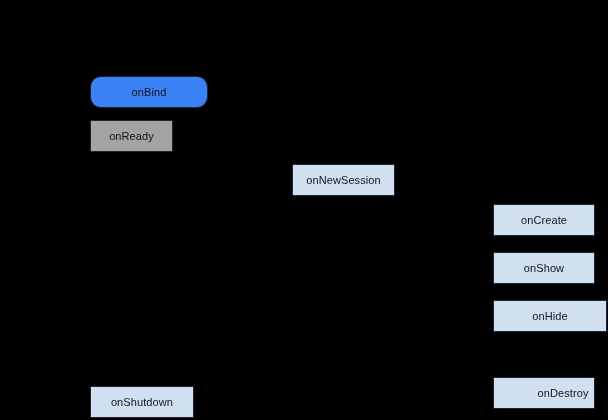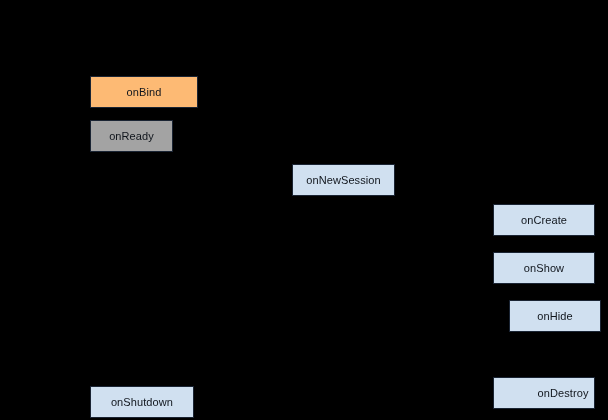--- a/index.html
+++ b/index.html
@@ -28,21 +28,21 @@
     font-family: "Liberation Sans", sans-serif;
     letter-spacing: 0.1px;
     white-space: nowrap;
     line-height: 1;
   }
 </style>
 </head>
 <body>
 
 <div id="canvas" style="width: 608px; height: 420px; background: rgb(0, 0, 0);">
-    <div class="node" style="left: 90px; top: 76px; width: 108px; height: 32px; background: #fdba74; border-color: rgb(26, 36, 51); color: rgb(16, 21, 28);">onBind</div>
+    <div class="node" style="left: 90px; top: 76px; width: 118px; height: 32px; background: #3b82f6; border-color: rgb(26, 36, 51); color: rgb(16, 21, 28); border-radius: 11px;">onBind</div>
     <div class="node" style="left: 90px; top: 120px; width: 83px; height: 32px; background: #a3a3a3; border-color: rgb(26, 36, 51); color: rgb(16, 21, 28); text-align: right;">onReady</div>
     <div class="node" style="left: 264px; top: 164px; width: 103px; height: 32px; background: rgb(208, 224, 240); border-color: rgb(26, 36, 51); color: rgb(16, 21, 28); margin-left: 28px;">onNewSession</div>
     <div class="node" style="left: 493px; top: 204px; width: 102px; height: 32px; background: rgb(208, 224, 240); border-color: rgb(26, 36, 51); color: rgb(16, 21, 28);">onCreate</div>
     <div class="node" style="left: 493px; top: 252px; width: 102px; height: 32px; background: rgb(208, 224, 240); border-color: rgb(26, 36, 51); color: rgb(16, 21, 28);">onShow</div>
-    <div class="node" style="left: 493px; top: 300px; width: 92px; height: 32px; background: rgb(208, 224, 240); border-color: rgb(26, 36, 51); color: rgb(16, 21, 28); margin-left: 16px;">onHide</div>
+    <div class="node" style="left: 493px; top: 300px; width: 114px; height: 32px; background: rgb(208, 224, 240); border-color: rgb(26, 36, 51); color: rgb(16, 21, 28);">onHide</div>
     <div class="node" style="left: 90px; top: 386px; width: 104px; height: 32px; background: rgb(208, 224, 240); border-color: rgb(26, 36, 51); color: rgb(16, 21, 28);">onShutdown</div>
     <div class="node" style="left: 493px; top: 377px; width: 102px; height: 32px; background: rgb(208, 224, 240); border-color: rgb(26, 36, 51); color: rgb(16, 21, 28); padding-left: 38px;">onDestroy</div>
   </div>
 
 </body></html>

